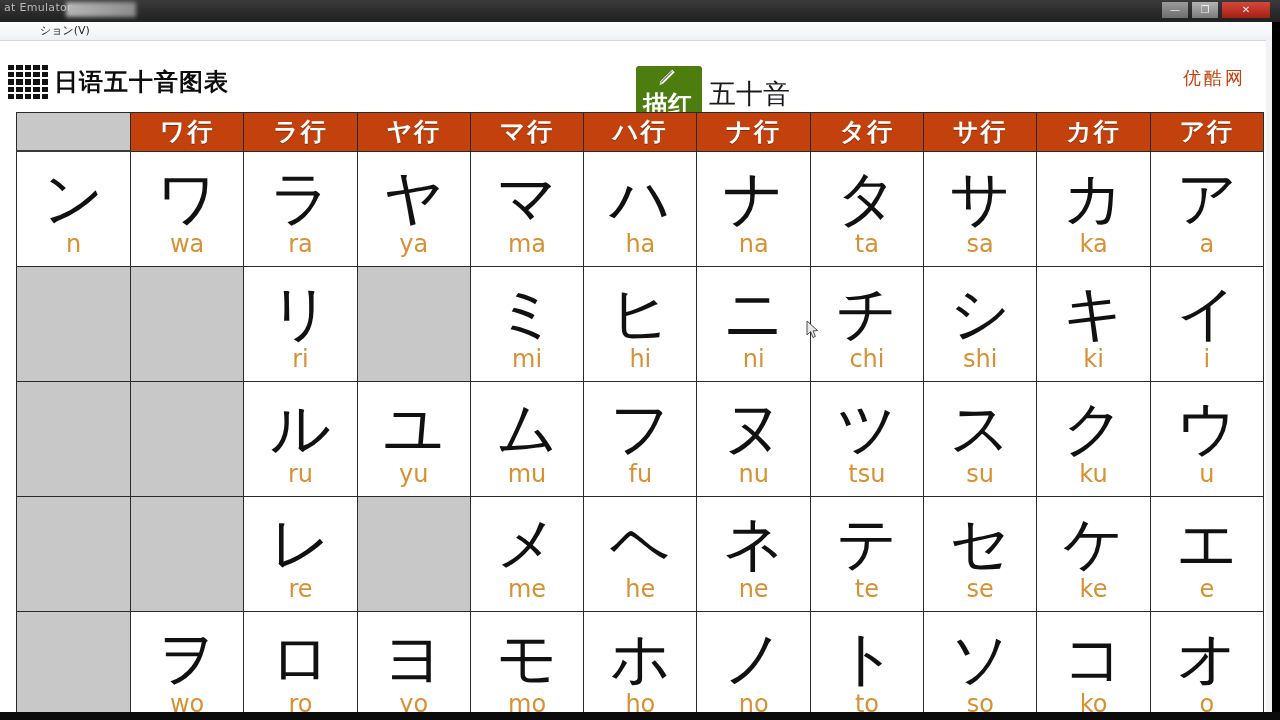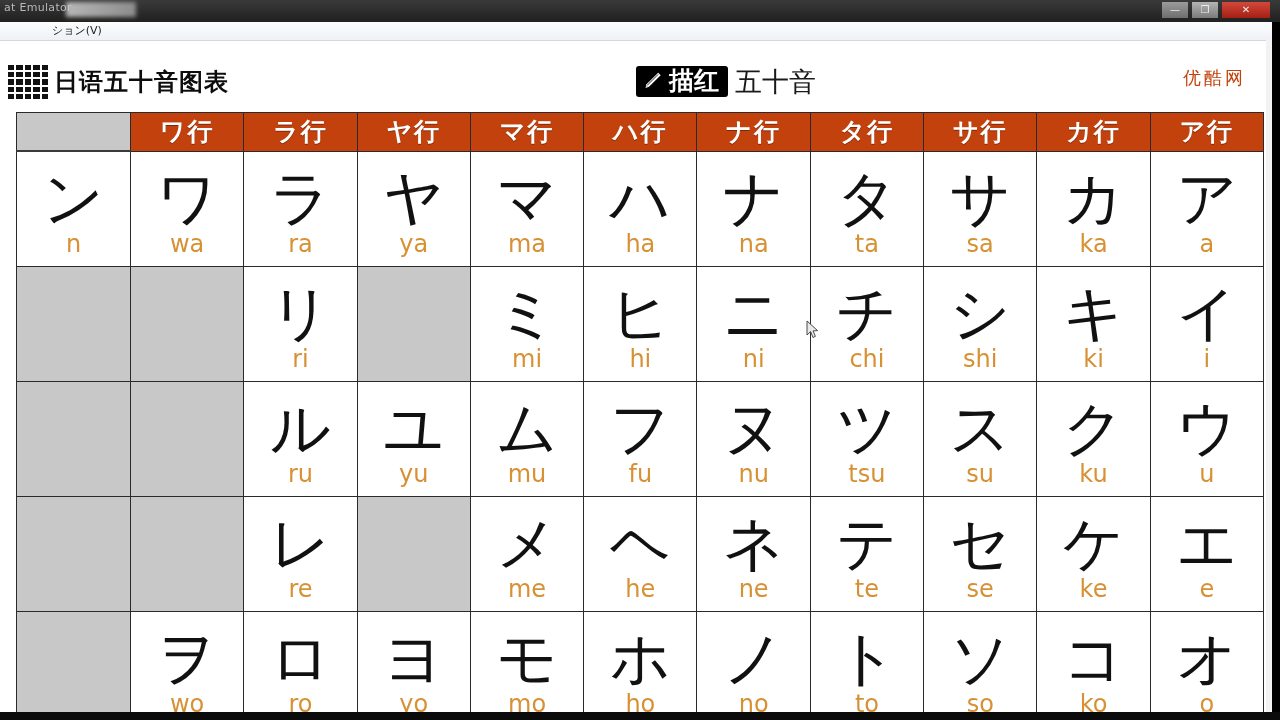--- a/index.html
+++ b/index.html
@@ -52,21 +52,21 @@
 
   
   #menubar {
     position: absolute; left: 0; top: 0;
     width: 1280px; height: 18px;
     background: linear-gradient(180deg,#fdfdfd,#eef1f5);
     border-bottom: 1px solid #d3d8de;
     overflow: hidden;
   }
   #menu-item-view {
-    position: absolute; left: 16px; top: 1px;
+    position: absolute; left: 4px; top: 1px;
     font-size: 11px; color: #1d1d1d;
     filter: blur(0.55px);
     white-space: nowrap;
     padding-left: 36px;
   }
 
   
   #letterbox-right {
     position: absolute; right: 0; top: 0;
     width: 8px; height: 698px; background: #000;
@@ -106,23 +106,24 @@
     line-height: 36px; letter-spacing: 1px;
     white-space: nowrap;
   }
   #header-center {
     position: absolute; left: 636px; top: 26px;
     display: flex; align-items: center; gap: 7px;
     white-space: nowrap;
   }
   #trace-badge {
     display: flex; align-items: center; gap: 4px;
-    background: #000000; color: #ffffff;
+    background: #4d7c0f; color: #ffffff;
     padding: 2px 9px 3px 7px;
     border-radius: 3px;
+    flex-direction: column;
   }
   #pencil-icon { width: 22px; height: 20px; display:block; }
   #trace-badge-label {
     font-size: 25px; font-weight: 700; line-height: 26px;
     font-family: "DejaVu Sans", sans-serif;
   }
   #header-center-suffix {
     font-size: 27px; font-weight: 400; color: #1a1a1a;
     font-family: Liberation Sans, sans-serif;
     line-height: 28px;

